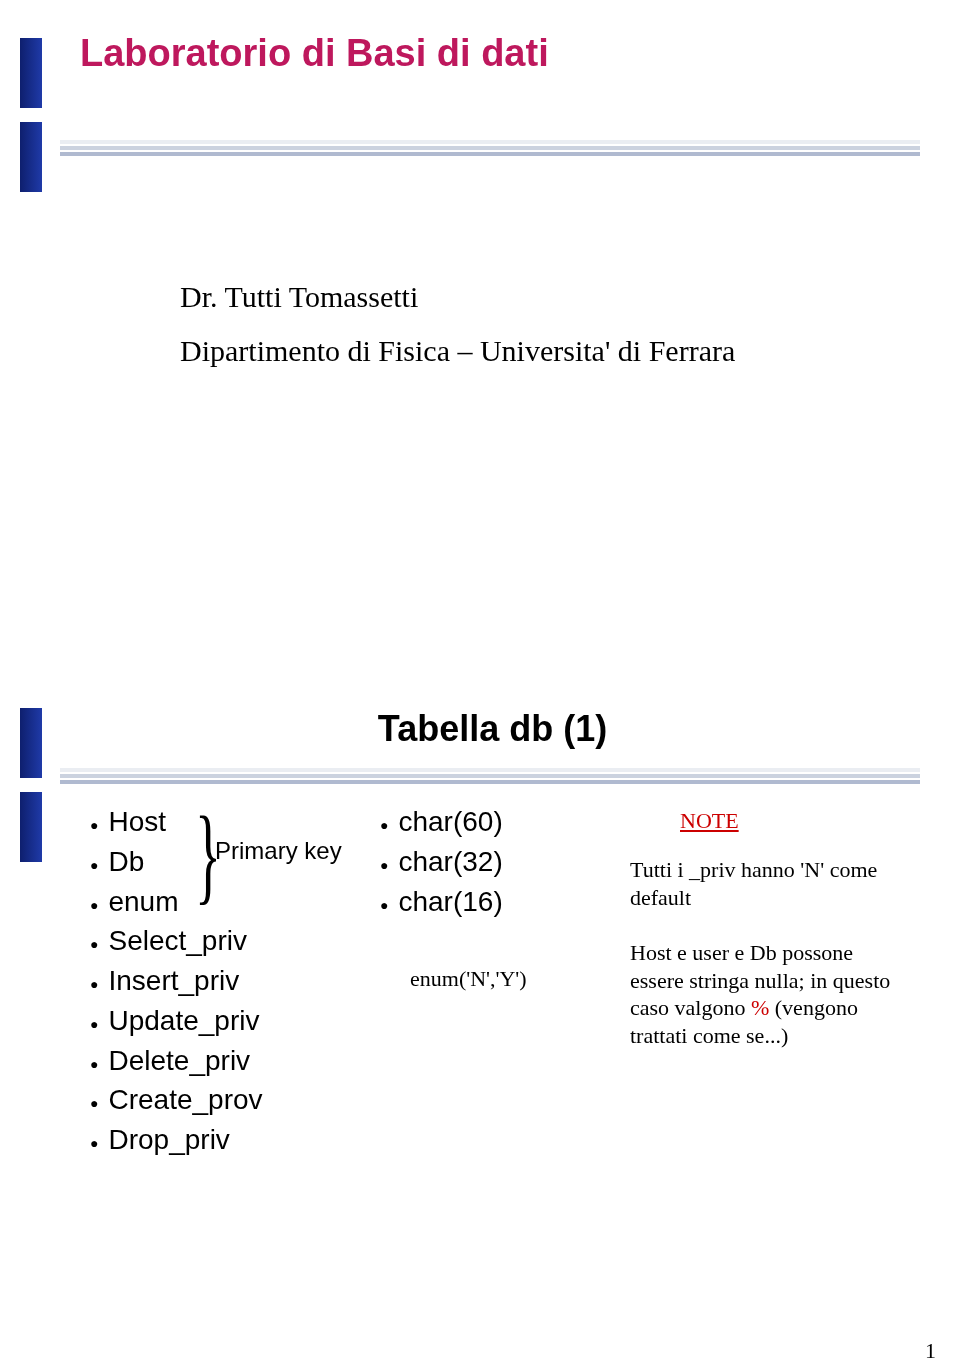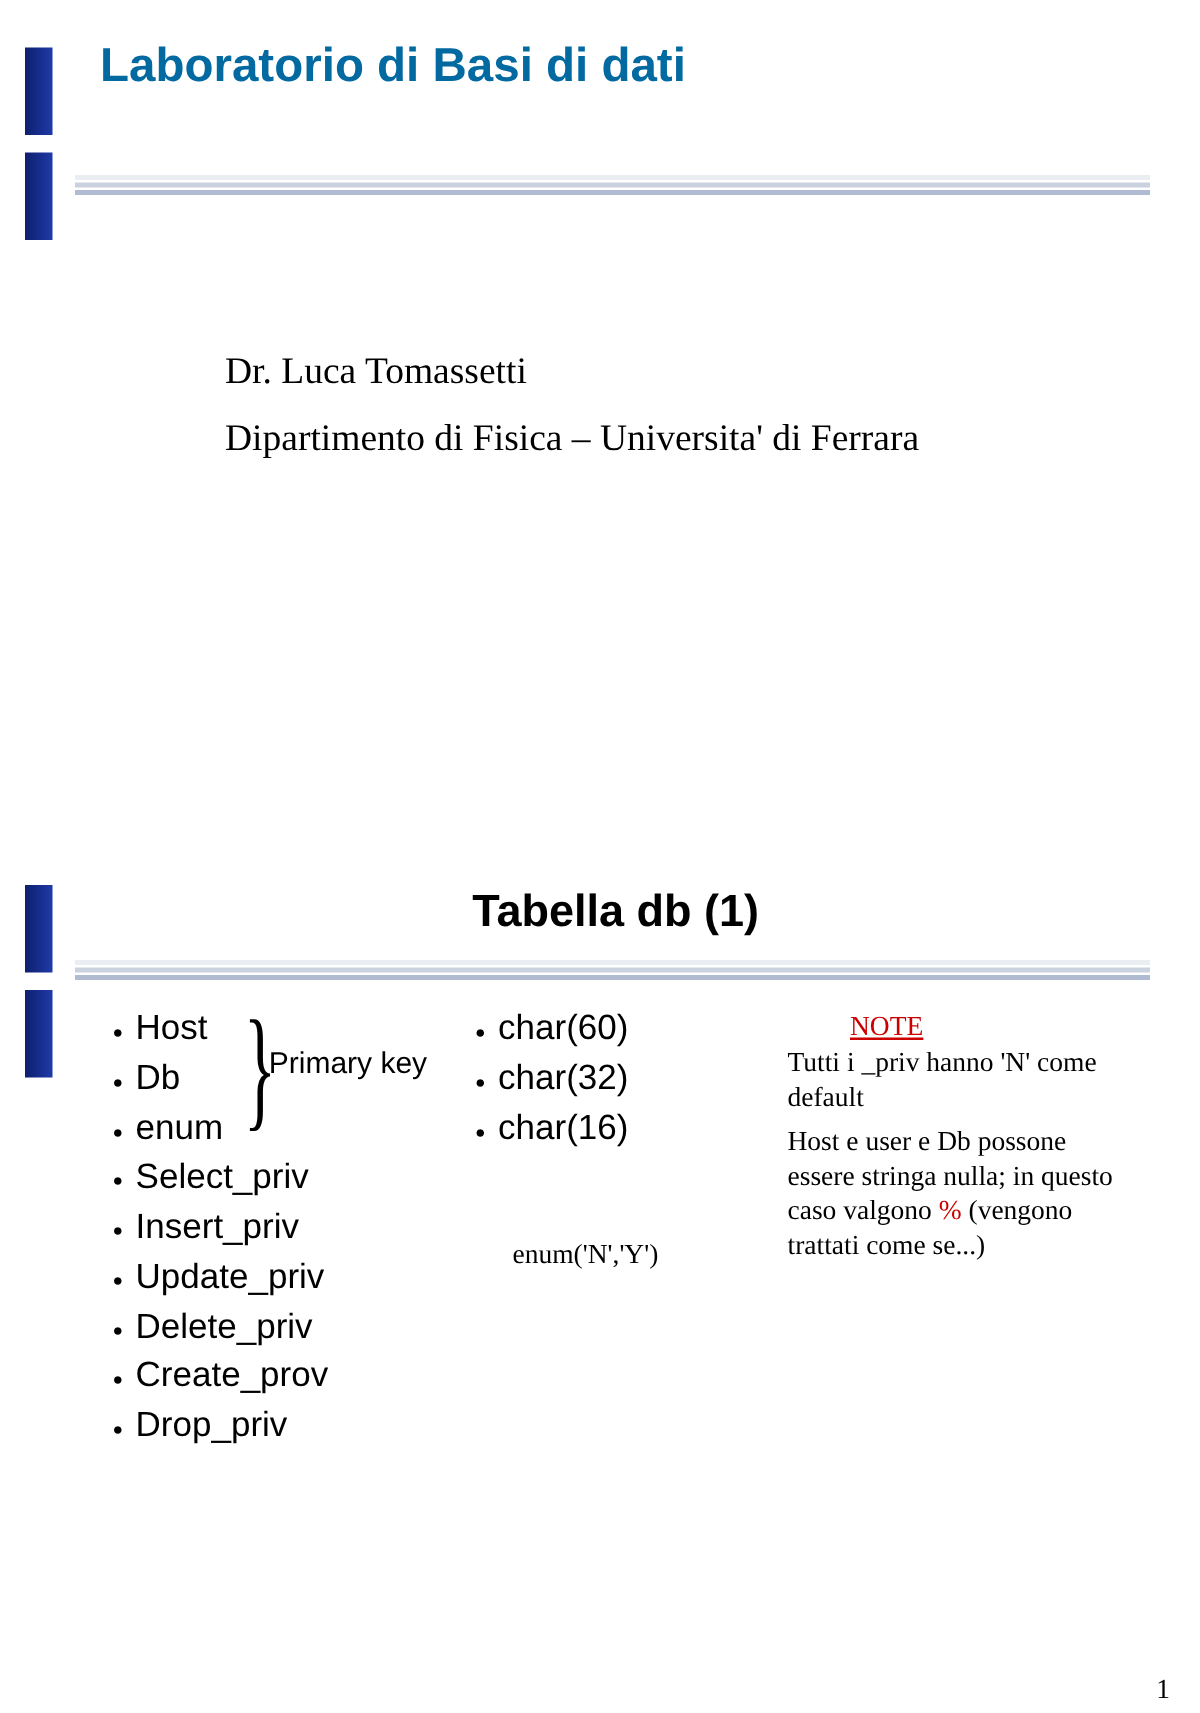--- a/index.html
+++ b/index.html
@@ -37,21 +37,21 @@
   
   .slide .title-area {
     position: absolute;
     left: 60px;
     right: 20px;
     top: 12px;
   }
   .slide .title {
     font-size: 38px;
     font-weight: bold;
-    color: #0369a1;
+    color: #be185d;
     text-align: left;
     padding-bottom: 8px;
   }
 
   
   .bar-lines {
     position: absolute;
     left: 40px; right: 20px;
     top: 120px;
   }
@@ -87,21 +87,21 @@
     left: 70px; right: 20px; top: 112px;
     display: flex;
     flex-direction: row;
   }
   .col {
     display: flex;
     flex-direction: column;
   }
   .col1 { width: 290px; }
   .col2 { width: 250px; }
-  .col3 { width: 280px; padding-top: 6px; }
+  .col3 { width: 280px; padding-top: 6px; gap: 20px; }
 
   .bullet-row {
     display: flex;
     align-items: flex-start;
     font-size: 28px;
     line-height: 1.42;
     color: #000;
   }
   .bullet-row .dot {
     font-size: 14px;
@@ -124,21 +124,21 @@
     top: 147px;
     font-family: Liberation Sans, sans-serif;
     font-size: 24px;
   }
 
   .col2 .bullet-row { min-height: 40px; }
   .enum {
     font-family: 'Times New Roman', serif;
     font-size: 22px;
     margin-left: 30px;
-    margin-top: 68px;
+    margin-top: 44px;
   }
 
   .note-title {
     font-family: 'Times New Roman', serif;
     font-size: 22px;
     color: #cc0000;
     text-decoration: underline;
     margin-left: 50px;
     margin-bottom: 2px;
   }
@@ -168,21 +168,21 @@
   </div>
   <div class="title-area">
     <div class="title">Laboratorio di Basi di dati</div>
   </div>
   <div class="bar-lines">
     <div class="line1"></div>
       <div class="line2"></div>
       <div class="line3"></div>
   </div>
   <div class="s1-content">
-    <div>Dr. Luca Tomassetti</div>
+    <div>Dr. Tutti Tomassetti</div>
     <div>Dipartimento di Fisica – Universita' di Ferrara</div>
   </div>
 </div>
 
 <div class="slide slide2">
   <div class="left-blocks">
     <div class="blk"></div>
     <div class="blk"></div>
   </div>
   <div class="title-area2">

